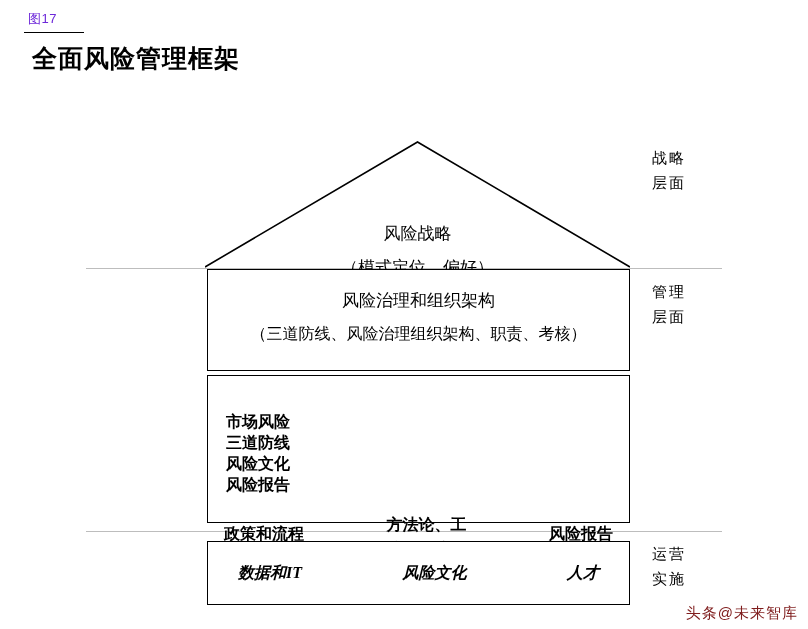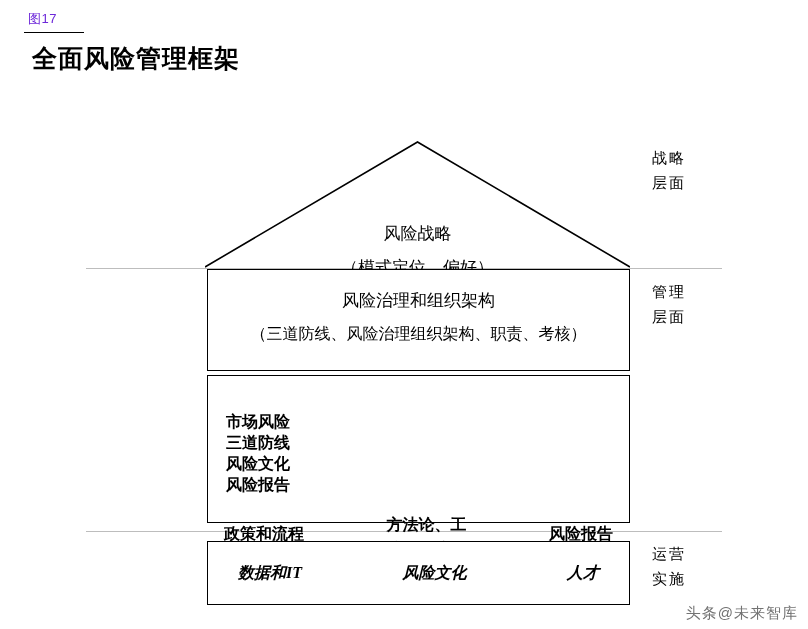--- a/index.html
+++ b/index.html
@@ -146,21 +146,21 @@
   .side-manage   { top: 280px; }
   .side-ops      { top: 542px; }
 
   
   .watermark {
     position: absolute;
     right: 10px;
     bottom: 6px;
     font-family: "Liberation Sans", sans-serif;
     font-size: 15px;
-    color: #737373;
+    color: #7f1d1d;
     letter-spacing: 1px;
   }
 </style>
 </head>
 <body>
 
 <div class="fig-label">图17</div>
 <div class="fig-underline"></div>
 <div class="title">全面风险管理框架</div>
 

